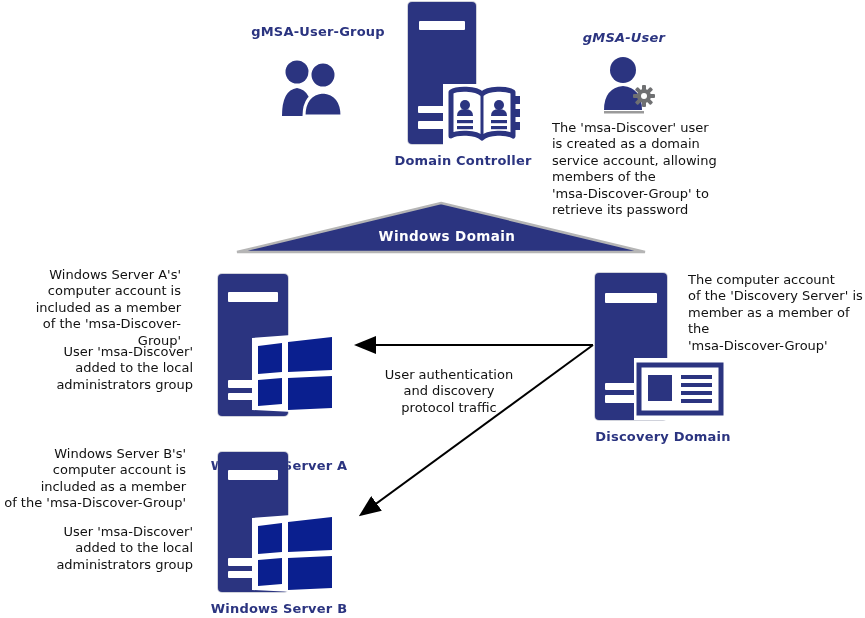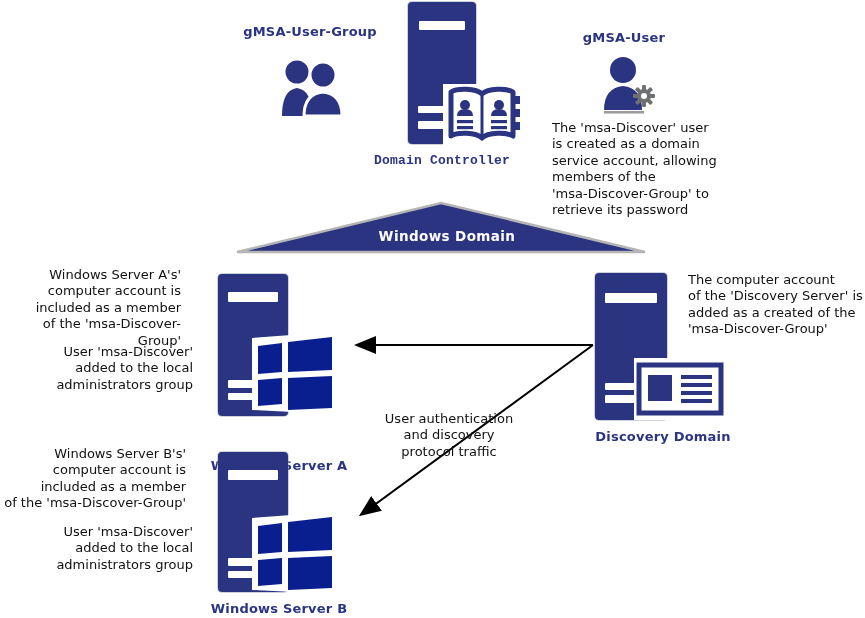--- a/index.html
+++ b/index.html
@@ -11,21 +11,21 @@
   .abs{position:absolute;}
   .label{
     font-size:13px;font-weight:bold;color:var(--navy,#2B3480);
     white-space:pre;transform:translateX(-50%);letter-spacing:.2px;
   }
   .label.on-dark{color:#fff;letter-spacing:.4px;font-size:13.5px;}
   .note{
     font-size:13px;color:var(--text,#111);line-height:1.26;white-space:pre-line;
   }
   .note.right{text-align:right;}
-  .note.center{text-align:center;transform:translateX(-50%);margin-top:44px;}
+  .note.center{text-align:center;transform:translateX(-50%);}
   .tower{
     position:absolute;background:var(--navy,#2B3480);border-radius:4px;
     box-shadow:0 0 0 1px rgba(150,155,175,.45);
   }
   .tower .slot,.tower .stripe{position:absolute;background:#fff;border-radius:1px;}
   .overlay-svg{position:absolute;}
 </style>
 </head>
 <body>
 
@@ -35,21 +35,21 @@
     <defs>
       <marker id="arrowhead" markerWidth="11" markerHeight="9" refX="9" refY="4.5" orient="auto">
         <path d="M0,0 L11,4.5 L0,9 Z" style="fill:var(--arrow,#000)"></path>
       </marker>
     </defs>
     <polygon points="441,203 645,252 237,252" style="fill:var(--navy,#2B3480);stroke:var(--triangle-border,#B5B5B5);stroke-width:2.5"></polygon>
     <line x1="593" y1="345" x2="358" y2="345" style="stroke:var(--arrow,#000);stroke-width:2" marker-end="url(#arrowhead)"></line>
     <line x1="593" y1="345" x2="362" y2="514" style="stroke:var(--arrow,#000);stroke-width:2" marker-end="url(#arrowhead)"></line>
   </svg>
 
-  <div class="abs label" style="left:310px;top:24px;">gMSA-User-Group</div>
+  <div class="abs label" style="left:318px;top:24px;">gMSA-User-Group</div>
 
   <svg class="overlay-svg" style="left:278px;top:58px;" width="72" height="58" viewBox="0 0 72 58">
     <circle cx="19" cy="14" r="11.5" style="fill:var(--navy,#2B3480)"></circle>
     <path d="M4 58 Q4 32 19 30 Q34 32 34 58 Z" style="fill:var(--navy,#2B3480)"></path>
     <circle cx="45" cy="17" r="13" style="fill:var(--navy,#2B3480);stroke:#fff;stroke-width:3"></circle>
     <path d="M26 58 Q26 36 45 34 Q64 36 64 58 Z" style="fill:var(--navy,#2B3480);stroke:#fff;stroke-width:3"></path>
   </svg>
 
 
   <div class="tower" style="left:408px;top:2px;width:68px;height:142px;">
@@ -68,23 +68,23 @@
     <circle cx="22" cy="21" r="5" style="fill:var(--navy,#2B3480)"></circle>
     <path d="M14 32 Q14 25 22 25 Q30 25 30 32 Z" style="fill:var(--navy,#2B3480)"></path>
     <rect x="14" y="36" width="16" height="3.2" style="fill:var(--navy,#2B3480)"></rect>
     <rect x="14" y="42" width="16" height="3.2" style="fill:var(--navy,#2B3480)"></rect>
     <circle cx="56" cy="21" r="5" style="fill:var(--navy,#2B3480)"></circle>
     <path d="M48 32 Q48 25 56 25 Q64 25 64 32 Z" style="fill:var(--navy,#2B3480)"></path>
     <rect x="48" y="36" width="16" height="3.2" style="fill:var(--navy,#2B3480)"></rect>
     <rect x="48" y="42" width="16" height="3.2" style="fill:var(--navy,#2B3480)"></rect>
   </svg>
 
-  <div class="abs label" style="left:442px;top:153px;font-family:Liberation Mono, monospace;">Domain Controller</div>
+  <div class="abs label" style="left:463px;top:153px;">Domain Controller</div>
 
-  <div class="abs label" style="left:624px;top:30px;">gMSA-User</div>
+  <div class="abs label" style="left:624px;top:30px;font-style:italic;">gMSA-User</div>
 
   <svg class="overlay-svg" style="left:598px;top:56px;" width="62" height="58" viewBox="0 0 62 58">
     <circle cx="25" cy="14" r="13" style="fill:var(--navy,#2B3480)"></circle>
     <path d="M6 54 Q6 32 25 30 Q44 32 44 54 Z" style="fill:var(--navy,#2B3480)"></path>
     <rect x="6" y="55" width="40" height="2.5" fill="#9a9a9a"></rect>
     <g>
       <g style="fill:var(--gear-gray,#6F7072)">
         <rect x="44" y="29" width="4" height="22" rx="1"></rect>
         <rect x="44" y="29" width="4" height="22" rx="1" transform="rotate(45 46 40)"></rect>
         <rect x="44" y="29" width="4" height="22" rx="1" transform="rotate(90 46 40)"></rect>
@@ -145,21 +145,21 @@
     <rect x="47" y="17" width="31" height="4" style="fill:var(--navy,#2B3480)"></rect>
     <rect x="47" y="25" width="31" height="4" style="fill:var(--navy,#2B3480)"></rect>
     <rect x="47" y="33" width="31" height="4" style="fill:var(--navy,#2B3480)"></rect>
     <rect x="47" y="41" width="31" height="4" style="fill:var(--navy,#2B3480)"></rect>
   </svg>
 
   <div class="abs label" style="left:663px;top:429px;">Discovery Domain</div>
 
   <div class="abs note" style="left:688px;top:272px;">The computer account
 of the 'Discovery Server' is
-added as a created of the
+member as a member of the
 'msa-Discover-Group'</div>
 
   <div class="abs note right" style="right:679px;top:446px;">Windows Server B's'
 computer account is
 included as a member
 of the 'msa-Discover-Group'</div>
   <div class="abs note right" style="right:672px;top:524px;">User 'msa-Discover'
 added to the local
 administrators group</div>
 

